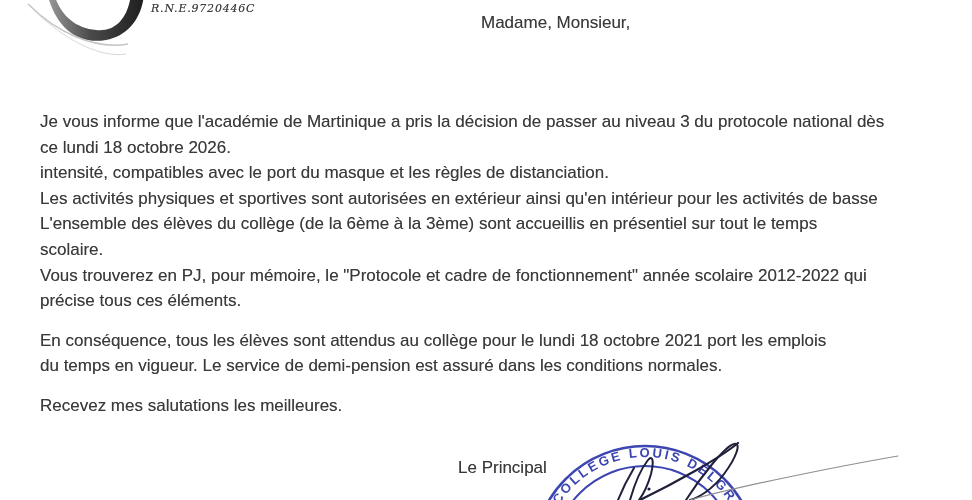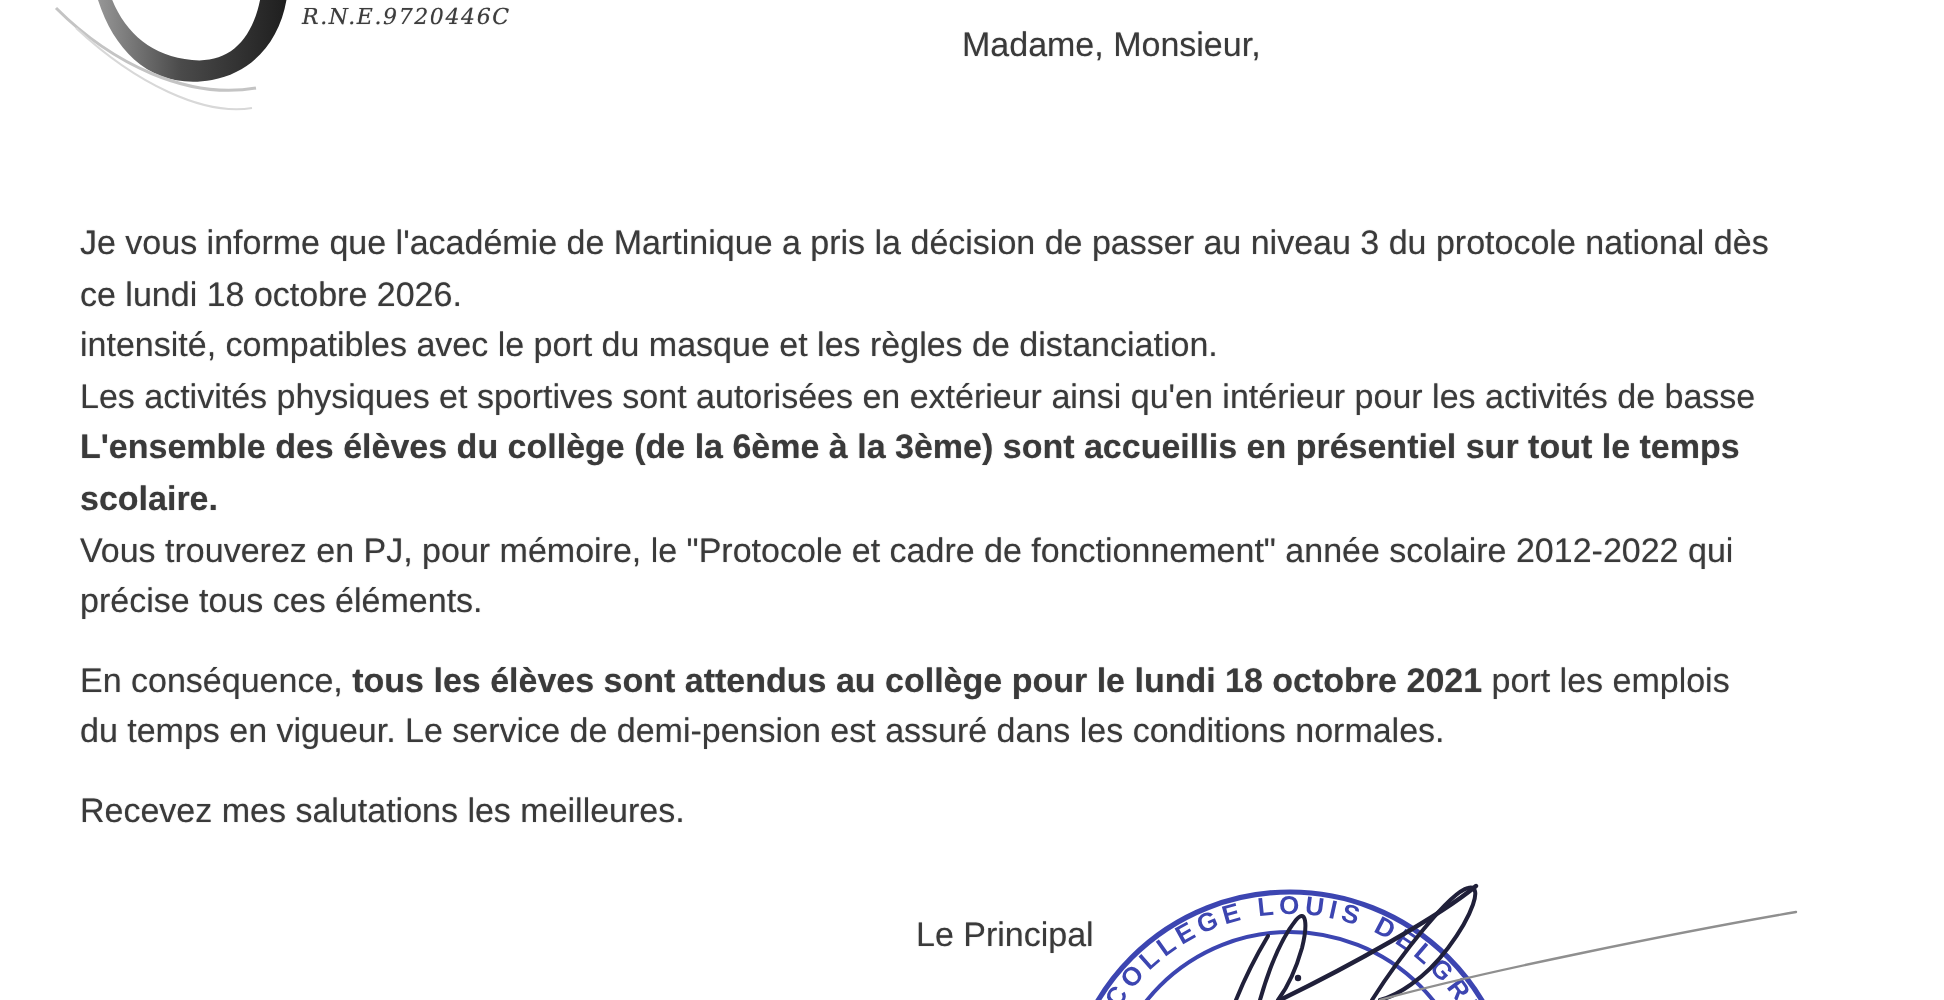--- a/index.html
+++ b/index.html
@@ -30,21 +30,21 @@
   .letter-body{
     position:absolute;left:40px;top:80px;
     font-size:17px;line-height:25.6px;
     color:var(--ink);
     white-space:nowrap;
     text-shadow:0 0 0.5px rgba(45,45,45,.5);
     margin-top:29px;
   }
   .letter-body .line{height:25.6px;}
   .letter-body .line.gap{margin-top:14px;}
-  .letter-body .bold{font-weight:bold;}
+  .letter-body .bold{font-weight:normal;}
   .signoff{
     position:absolute;left:458px;top:458px;
     font-size:17px;color:var(--ink);
     text-shadow:0 0 0.5px rgba(45,45,45,.45);
   }
   .stamp-svg{position:absolute;left:520px;top:438px;}
   .stamp-ring{fill:none;stroke:var(--stamp-blue,#3c45b1);}
   .stamp-text{
     fill:var(--stamp-blue,#3c45b1);
     font-family:"Liberation Sans", sans-serif;

